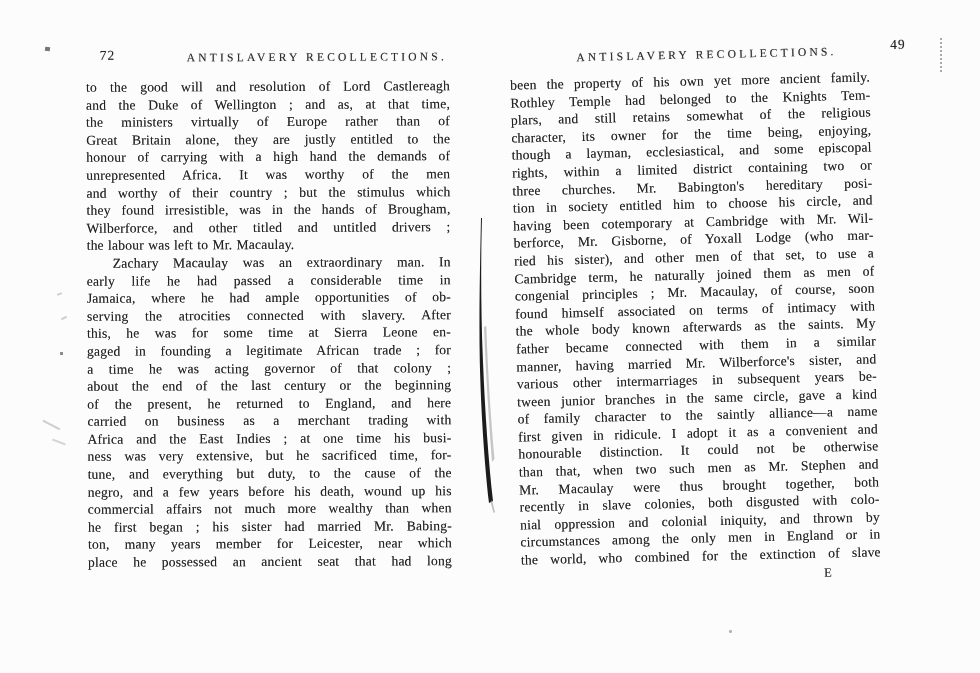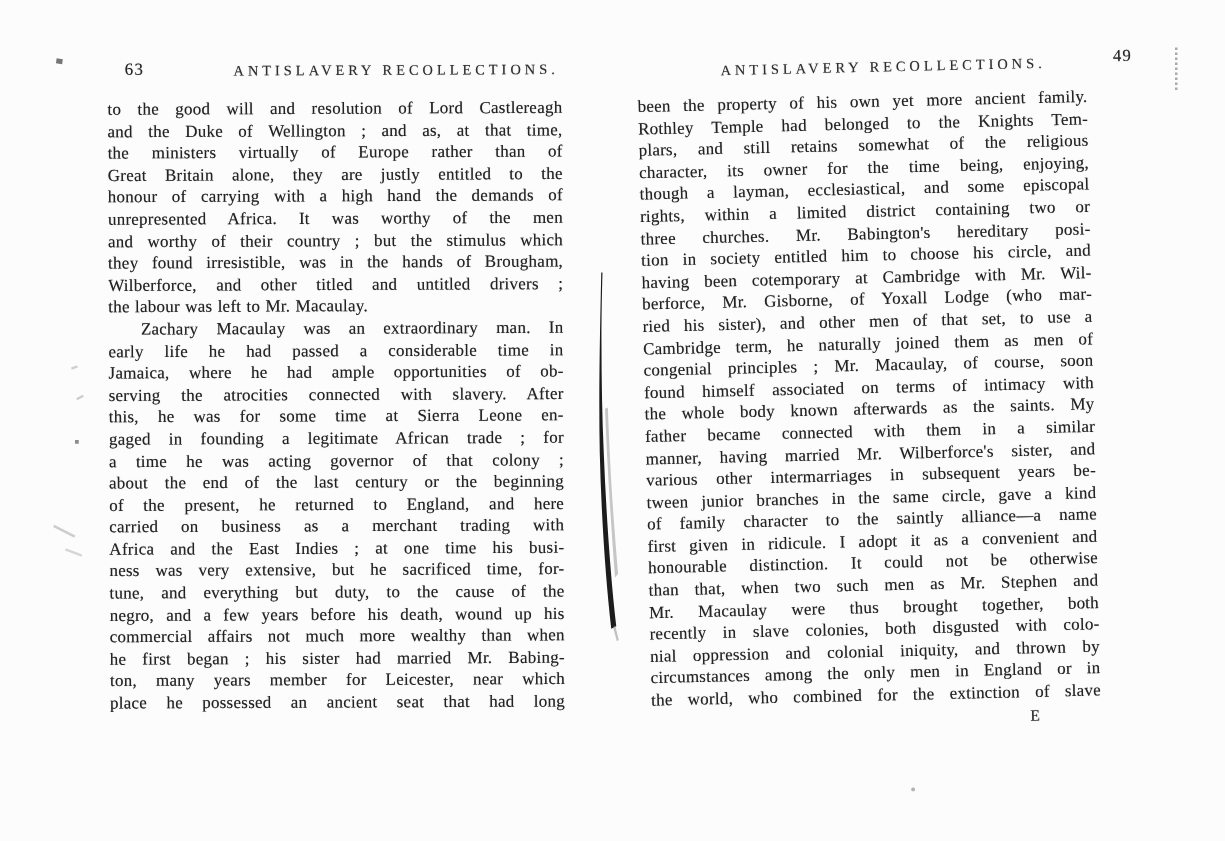--- a/index.html
+++ b/index.html
@@ -61,21 +61,21 @@
     position:absolute; left:940px; top:38px; height:34px; width:0;
     border-left:2px dotted #8f8f8f; opacity:0.75;
   }
 </style>
 </head>
 <body>
 
 <div class="scan">
 
   <section class="page page-left">
-    <span class="page-number">63</span>
+    <span class="page-number">72</span>
     <span class="running-header">ANTISLAVERY RECOLLECTIONS.</span>
     <div class="page-body">
       <div class="line">to the good will and resolution of Lord Castlereagh</div>
       <div class="line">and the Duke of Wellington ; and as, at that time,</div>
       <div class="line">the ministers virtually of Europe rather than of</div>
       <div class="line">Great Britain alone, they are justly entitled to the</div>
       <div class="line">honour of carrying with a high hand the demands of</div>
       <div class="line">unrepresented Africa.  It was worthy of the men</div>
       <div class="line">and worthy of their country ; but the stimulus which</div>
       <div class="line">they found irresistible, was in the hands of Brougham,</div>

